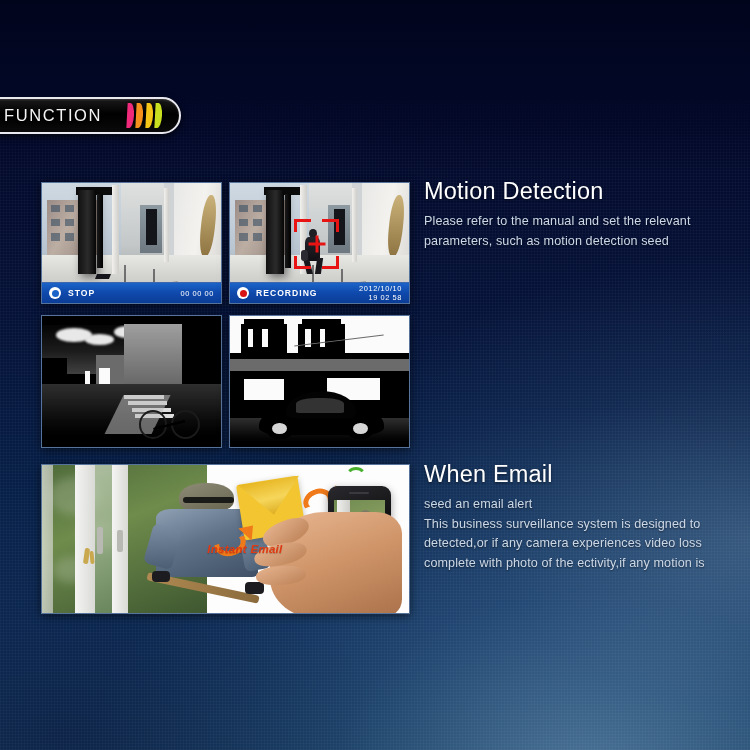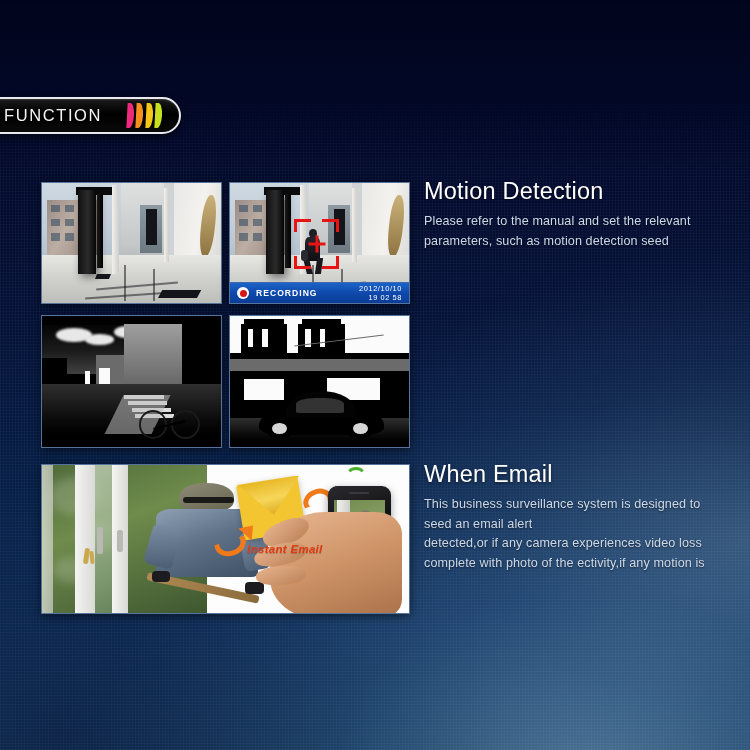--- a/index.html
+++ b/index.html
@@ -254,21 +254,20 @@
               border:3.4px solid #49b02e; border-bottom-color:transparent;
               border-left-color:transparent; border-right-color:transparent;
               border-radius:50%; }
 
   .instant-email {
     position:absolute; left:45%; top:53%;
     color:#e03b12; font-size:11.5px; font-weight:bold;
     font-style:italic; letter-spacing:.3px;
     text-shadow:0 1px 1px rgba(0,0,0,.22);
     white-space:nowrap;
-    margin-left:40px;
   }
 </style>
 </head>
 <body>
 
 <div id="stage">
 
   <div class="bg-base"></div>
   <div class="bg-sheen"></div>
   <div class="bg-grid"></div>
@@ -309,20 +308,27 @@
         <div class="cc-door2"></div>
         <div class="cc-pillar" style="left:39%; top:2%; width:4%; height:74%;"></div>
         <div class="cc-pillar" style="left:68%; top:4%; width:3%; height:62%;"></div>
         <div class="cc-tile" style="left:30%; bottom:14%; width:46%; height:1.5px; transform:rotate(-5deg);"></div>
         <div class="cc-tile" style="left:24%; bottom:6%;  width:58%; height:1.8px; transform:rotate(-4deg);"></div>
         <div class="cc-tile" style="left:46%; bottom:2%;  width:2px;  height:30%;"></div>
         <div class="cc-tile" style="left:62%; bottom:2%;  width:2px;  height:26%;"></div>
         <div class="cc-dark" style="left:66%; bottom:4%; width:22%; height:7%; transform:skewX(-28deg);"></div>
         <div class="cc-dark" style="left:30%; bottom:20%; width:8%; height:4%; transform:skewX(-22deg);"></div>
       </div>
+      <div class="statusbar">
+        <span class="st-dot">
+          <i id="stopdot" style="background: rgb(27, 99, 200);"></i>
+        </span>
+        <span class="st-label">STOP</span>
+        <span class="st-time">00 00 00</span>
+      </div>
     </div>
 
     <div class="panel" style="left:229px; top:182px; width:181px; height:122px;">
       <div class="cctv">
         <div class="cc-sky"></div>
         <div class="cc-bldg"></div>
         <div class="cc-win" style="left:5%;  top:18%; width:5%; height:6%;"></div>
         <div class="cc-win" style="left:13%; top:18%; width:5%; height:6%;"></div>
         <div class="cc-win" style="left:21%; top:18%; width:5%; height:6%;"></div>
         <div class="cc-win" style="left:5%;  top:30%; width:5%; height:6%;"></div>
@@ -507,20 +513,20 @@
           <span class="finger" style="left:-12%; top:30%; width:40%; height:20%; transform:rotate(-12deg);"></span>
           <span class="finger" style="left:-10%; top:50%; width:38%; height:18%; transform:rotate(-4deg);"></span>
         </div>
 
         <div class="instant-email">Instant Email</div>
       </div>
     </div>
 
     <div class="txt" style="top:461px;">
       <h2>When Email</h2>
+      <p>seed an email alert</p>
       <p>This business surveillance system is designed to</p>
-      <p>seed an email alert</p>
       <p>detected,or if any camera experiences video loss</p>
       <p>complete with photo of the ectivity,if any motion is</p>
     </div>
 
   </div>
 </div>
 
 </body></html>

